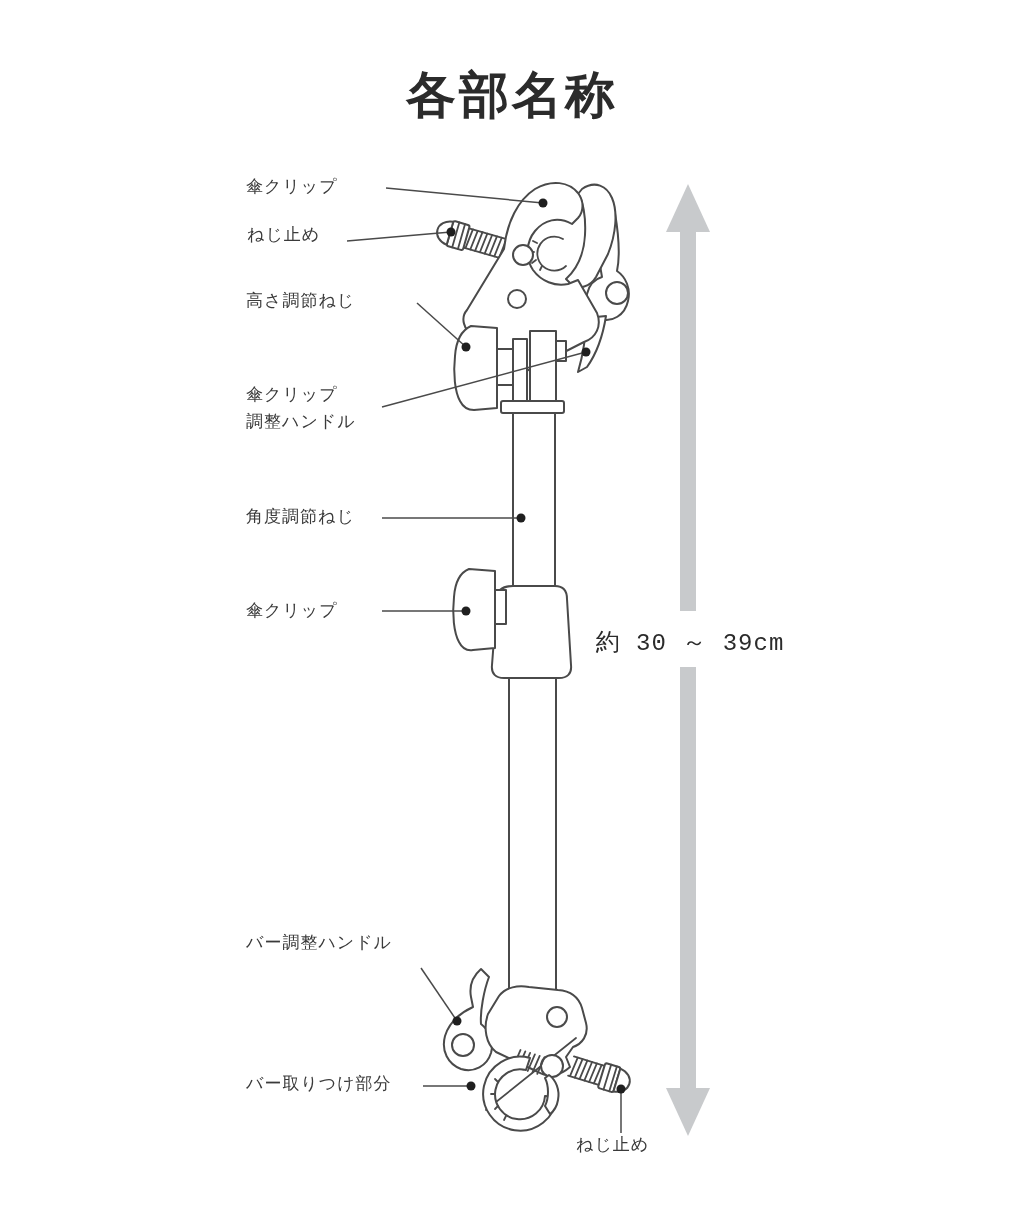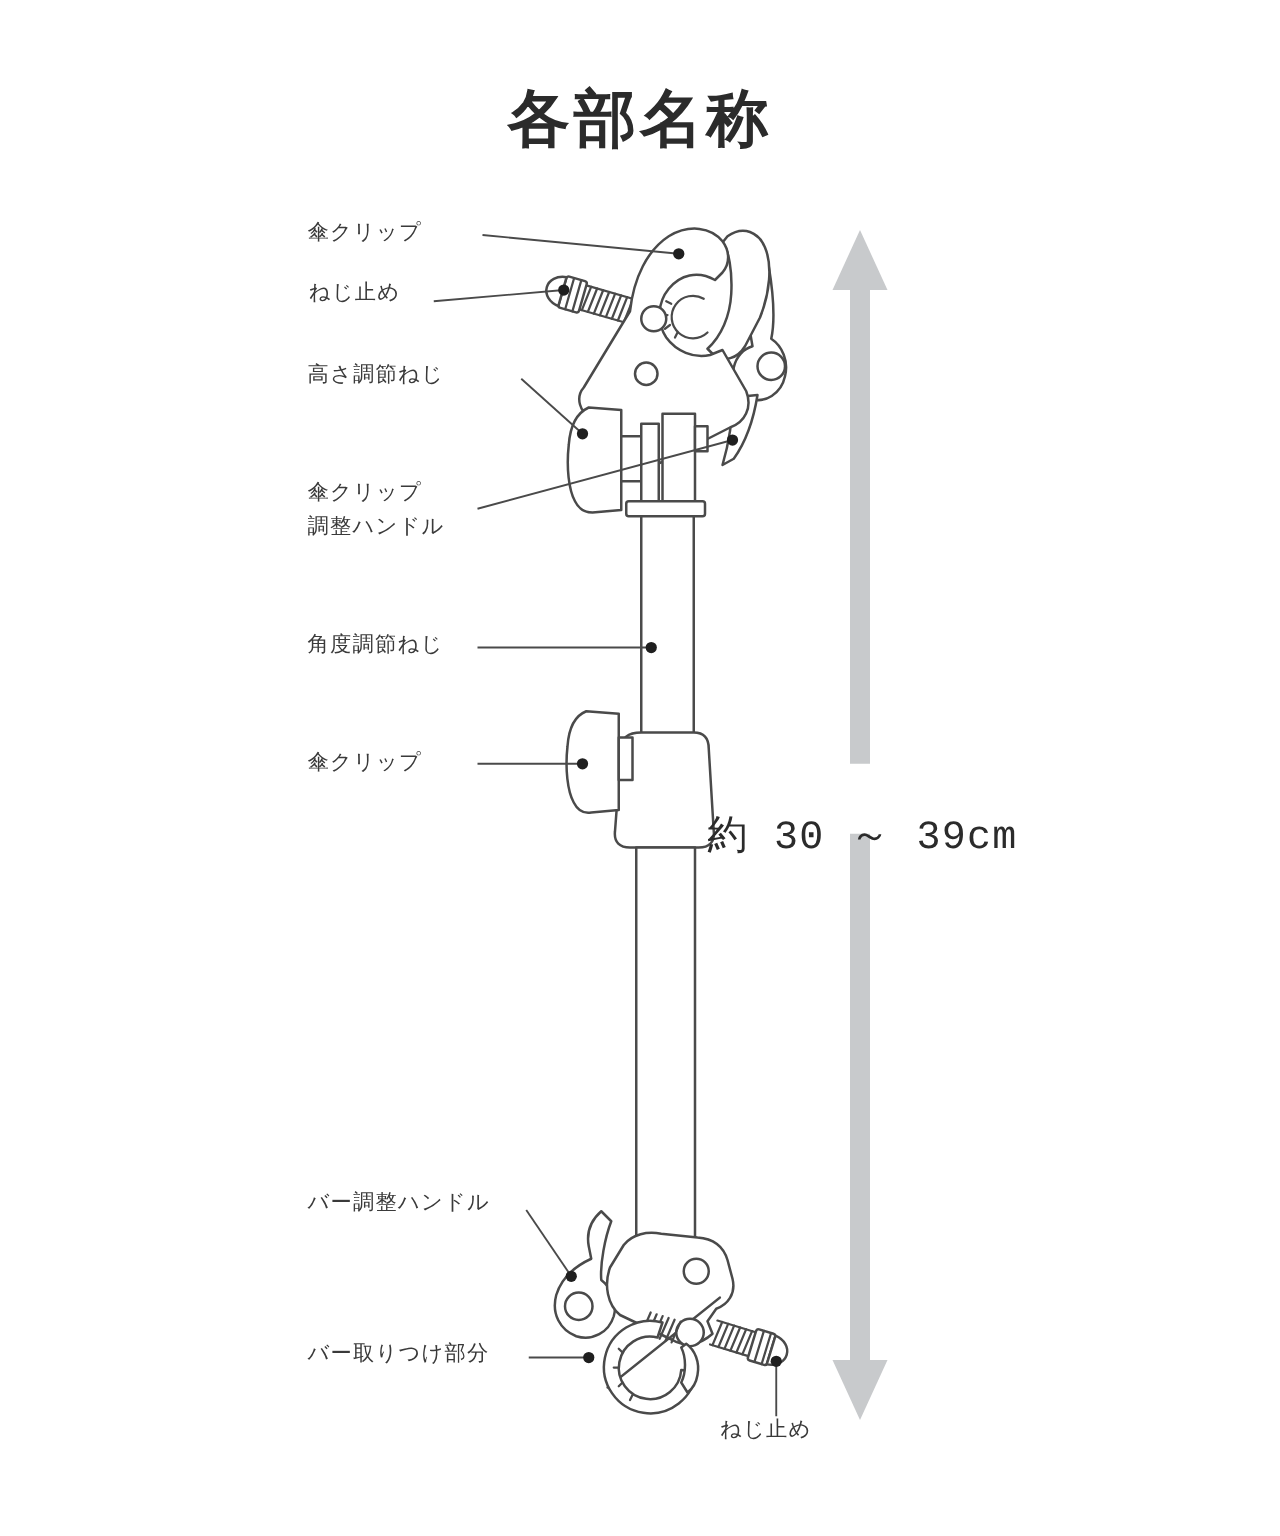--- a/index.html
+++ b/index.html
@@ -7,21 +7,21 @@
     --arrow:#c8cacc; --dot:#1f1f1f;
   }
   html,body{margin:0;padding:0;background:#fff;}
   .page{position:relative;width:1024px;height:1185px;background:var(--bg);
         font-family:Liberation Mono, monospace;overflow:hidden;}
   .title{position:absolute;left:0;top:62px;width:100%;text-align:center;
          font-size:50px;font-weight:800;letter-spacing:3px;color:var(--title);}
   .lbl{position:absolute;font-size:17px;line-height:27px;letter-spacing:1px;
        color:var(--text);white-space:pre-line;}
   .measure{position:absolute;left:690px;top:626px;transform:translateX(-50%);
-           font-size:32px;letter-spacing:1px;color:var(--title);white-space:nowrap;margin-top:20px;}
+           font-size:24px;letter-spacing:1px;color:var(--title);white-space:nowrap;}
   svg.canvas{position:absolute;left:0;top:0;}
   .art{fill:#ffffff;stroke:var(--line);stroke-width:2;stroke-linejoin:round;stroke-linecap:round;}
   .artl{fill:none;stroke:var(--line);stroke-width:1.8;stroke-linejoin:round;stroke-linecap:round;}
   .leader{fill:none;stroke:var(--line);stroke-width:1.5;}
   .dot{fill:var(--dot);stroke:none;}
   .gray{fill:var(--arrow);stroke:none;}
 </style>
 </head>
 <body>
 
@@ -122,18 +122,18 @@
     </g>
   </svg>
 
   <div class="lbl" style="left:246px;top:174px">傘クリップ</div>
   <div class="lbl" style="left:247px;top:222px">ねじ止め</div>
   <div class="lbl" style="left:246px;top:288px">高さ調節ねじ</div>
   <div class="lbl" style="left:246px;top:382px">傘クリップ
 調整ハンドル</div>
   <div class="lbl" style="left:246px;top:504px">角度調節ねじ</div>
   <div class="lbl" style="left:246px;top:598px">傘クリップ</div>
-  <div class="lbl" style="left:246px;top:950px">バー調整ハンドル</div>
+  <div class="lbl" style="left:246px;top:930px">バー調整ハンドル</div>
   <div class="lbl" style="left:246px;top:1071px">バー取りつけ部分</div>
   <div class="lbl" style="left:576px;top:1132px">ねじ止め</div>
   <div class="measure">約 30 ～ 39cm</div>
 
 </div>
 
 </body></html>

